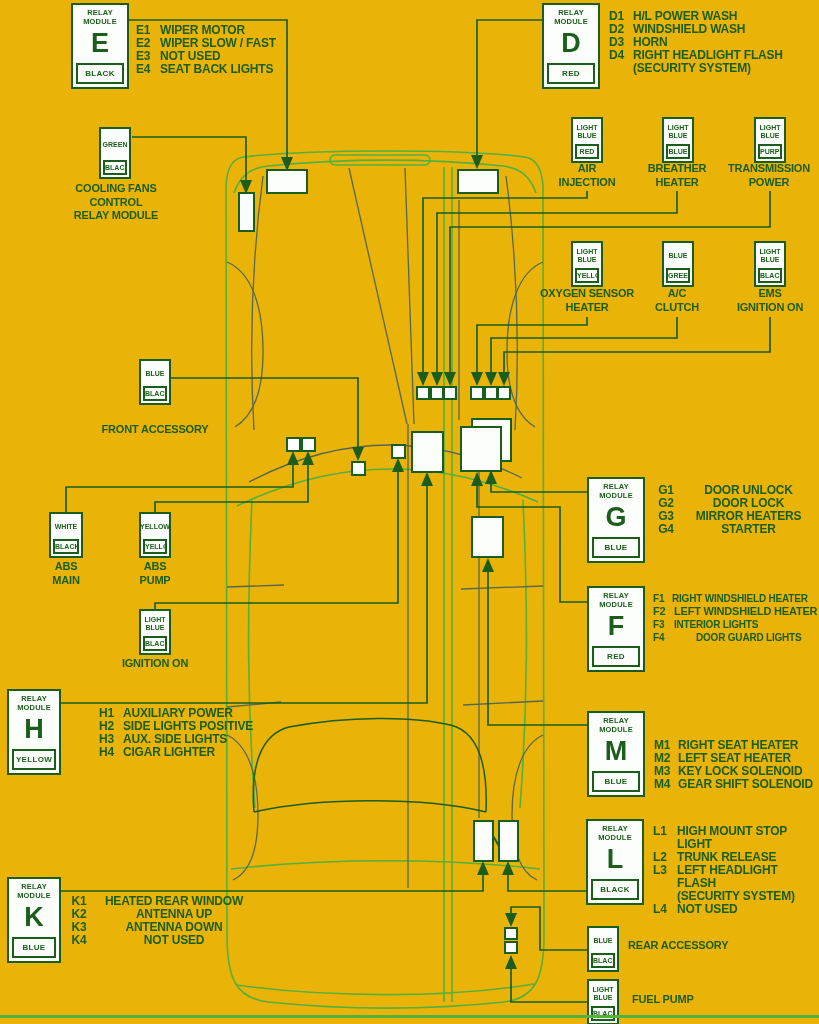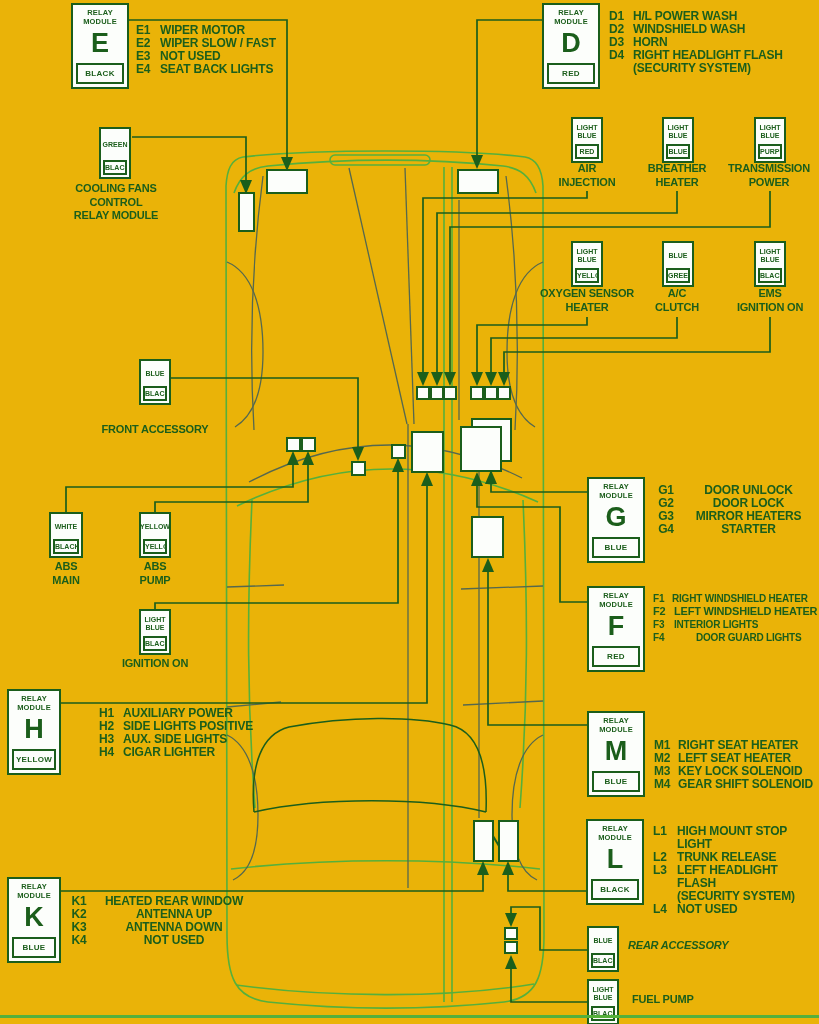--- a/index.html
+++ b/index.html
@@ -353,21 +353,21 @@
   <div class="cbox" style="left:139px;top:609px;">
     <div class="cbox-top">LIGHT BLUE</div>
     <div class="cbox-bot">BLACK</div>
   </div>
   <div class="dlabel" style="left:95px;top:657px;width:120px;">IGNITION ON</div>
 
   <div class="cbox" style="left:587px;top:926px;">
     <div class="cbox-top">BLUE</div>
     <div class="cbox-bot">BLACK</div>
   </div>
-  <div class="dlabel left" style="left:628px;top:939px;width:170px;font-style:italic;">REAR ACCESSORY</div>
+  <div class="dlabel left" style="left:628px;top:939px;width:170px;">REAR ACCESSORY</div>
 
   <div class="cbox" style="left:587px;top:979px;">
     <div class="cbox-top">LIGHT BLUE</div>
     <div class="cbox-bot">BLACK</div>
   </div>
   <div class="dlabel left" style="left:632px;top:993px;width:120px;">FUEL PUMP</div>
 
   <div class="bottom-rule"></div>
 </div>
 

